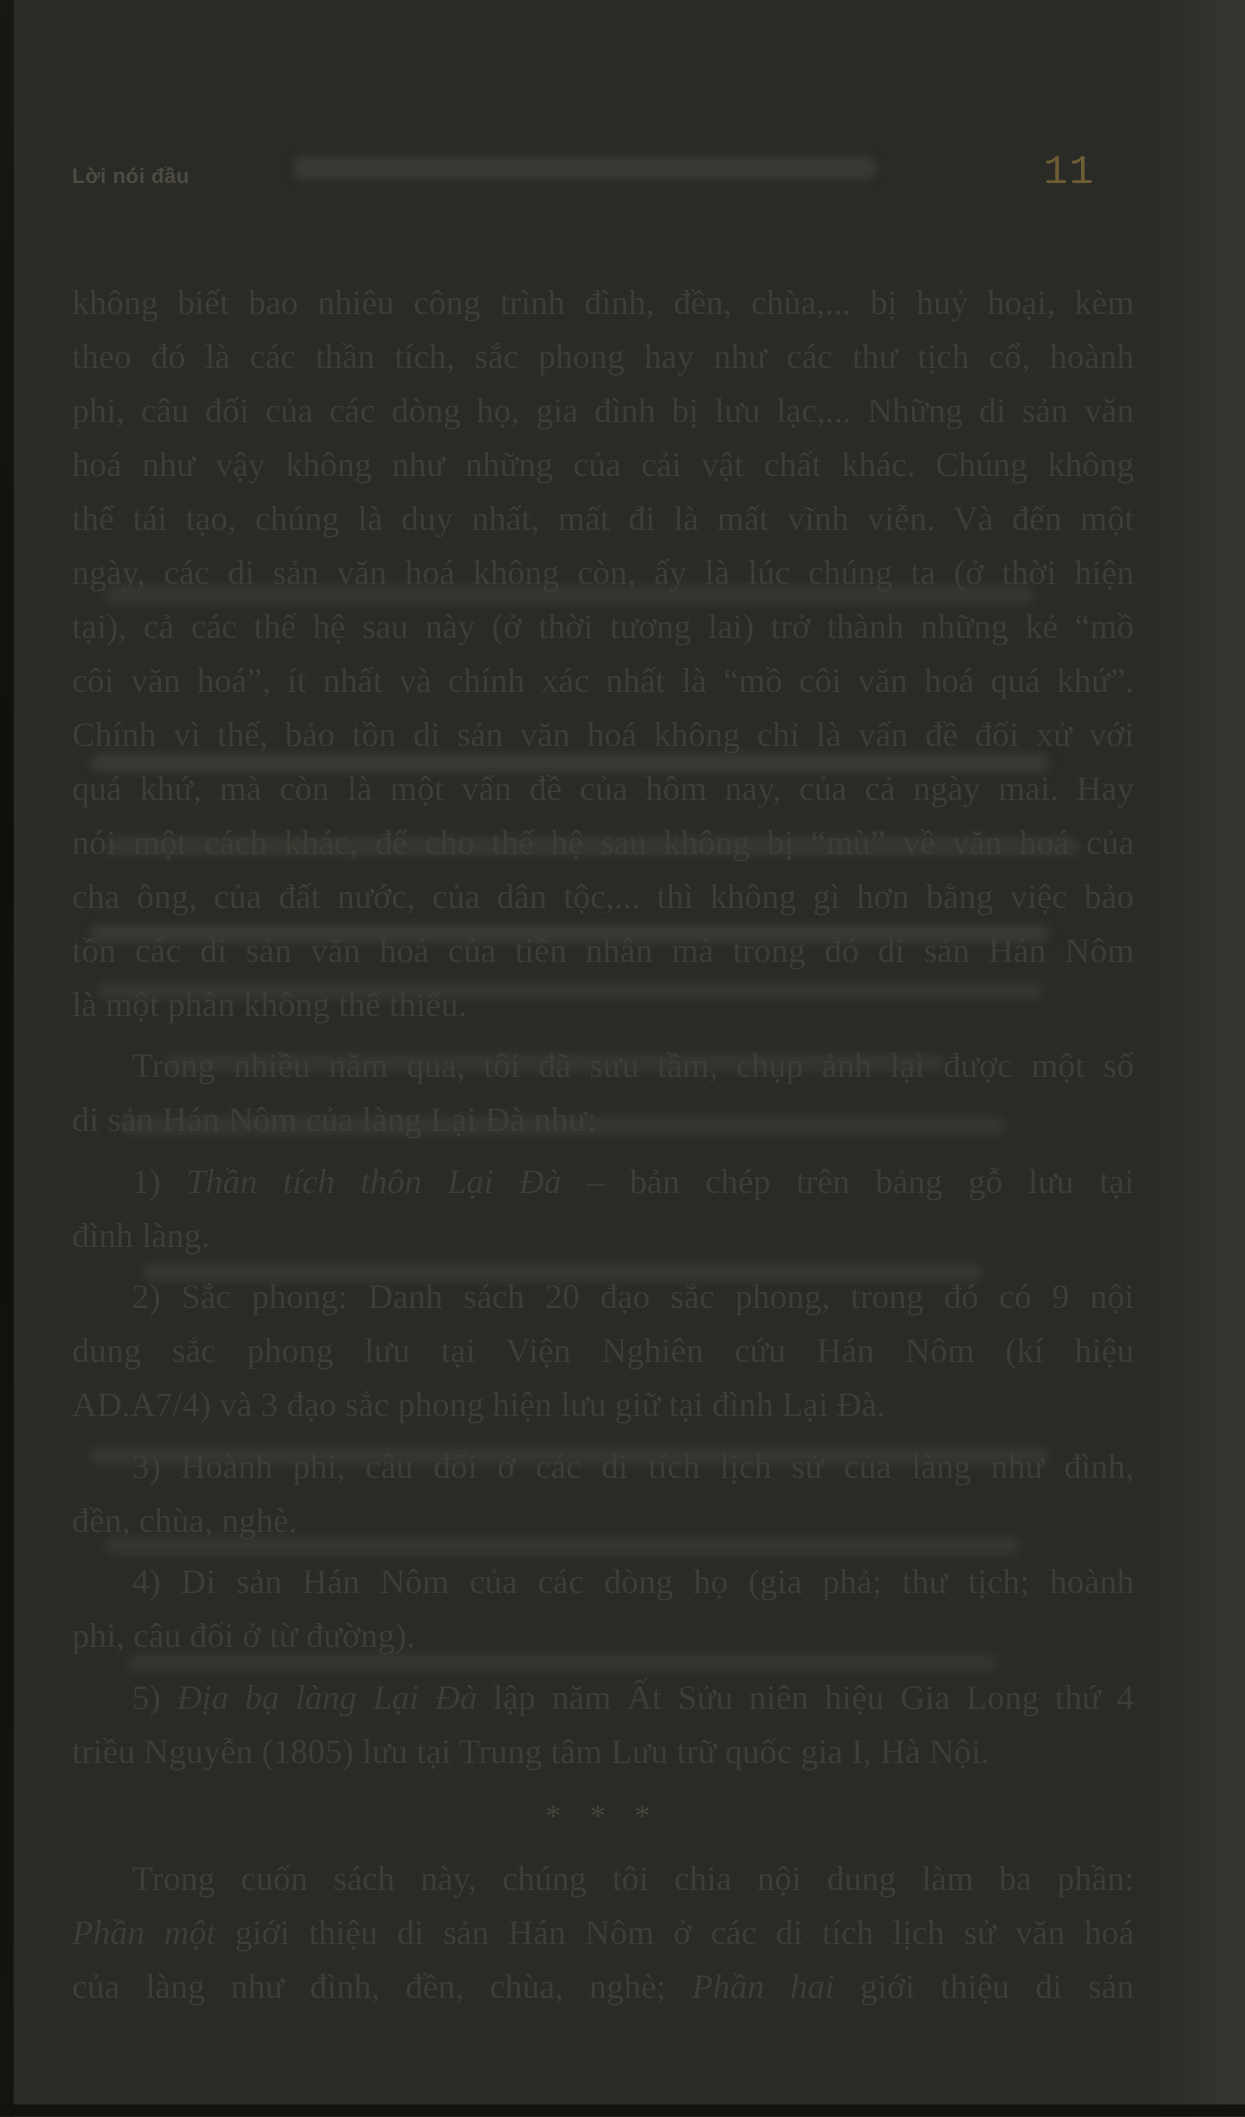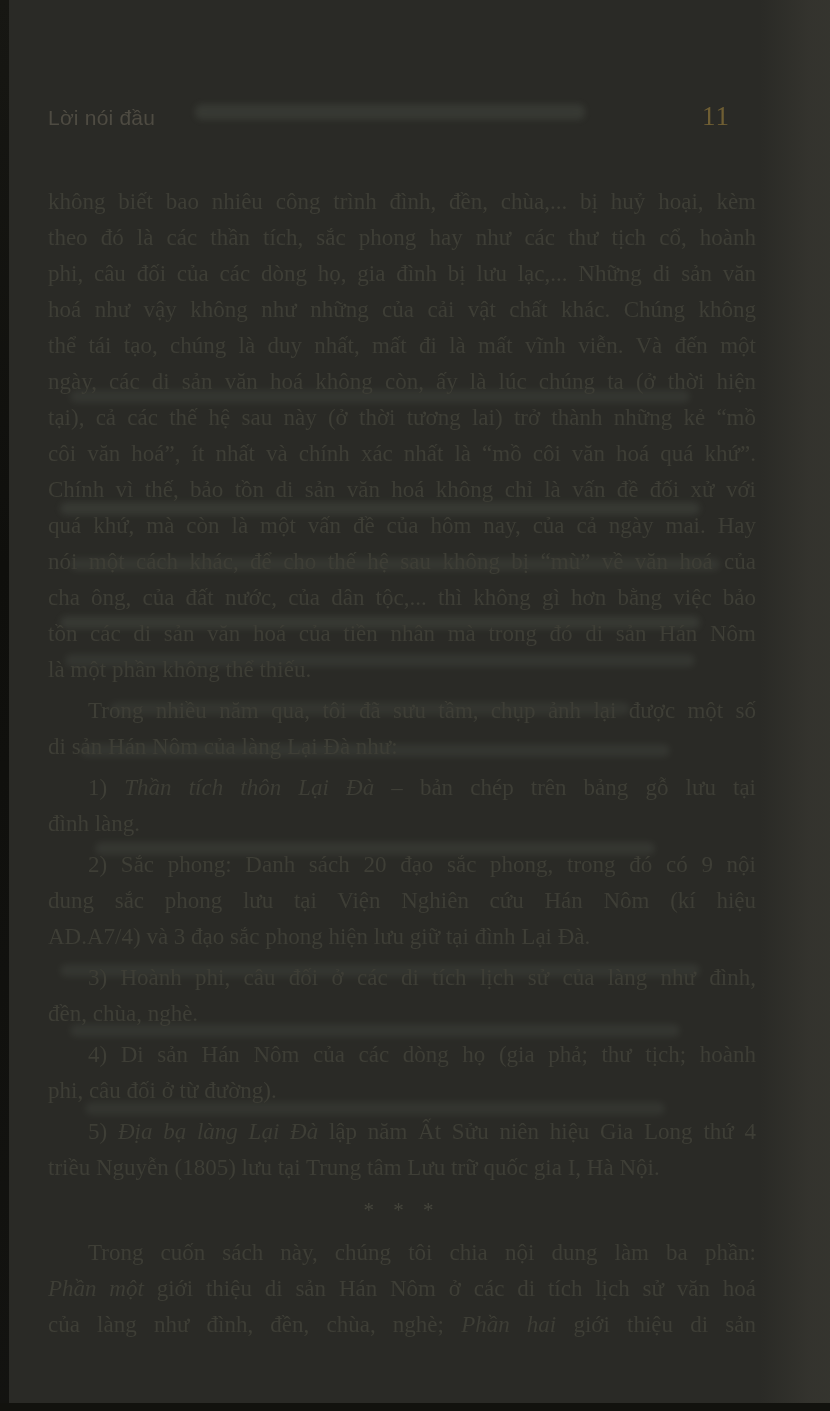--- a/index.html
+++ b/index.html
@@ -29,24 +29,24 @@
 
   
   .ghost{position:absolute;background:rgba(148,166,150,0.12);filter:blur(3px);border-radius:7px;pointer-events:none;}
 
   .running-header{
     position:absolute;left:48px;top:101px;width:708px;
     display:flex;justify-content:space-between;align-items:baseline;
   }
   .running-title{
     font-family:"Liberation Sans","DejaVu Sans",sans-serif;
-    font-size:21px;color:#4e4b42;letter-spacing:0.2px;
+    font-size:14px;color:#4e4b42;letter-spacing:0.2px;font-weight:bold;
   }
   .page-number{
-    font-family:Liberation Serif, serif;
+    font-family:Liberation Mono, monospace;
     font-size:27px;color:#6f5e33;margin-right:26px;letter-spacing:1px;
   }
 
   .page-body{
     position:absolute;left:48px;top:184px;width:708px;
     font-size:23px;line-height:36px;color:#3e3e36;
   }
   .block{margin:0 0 5px 0;}
   .line{text-align:justify;}
   .line.j{text-align-last:justify;}

